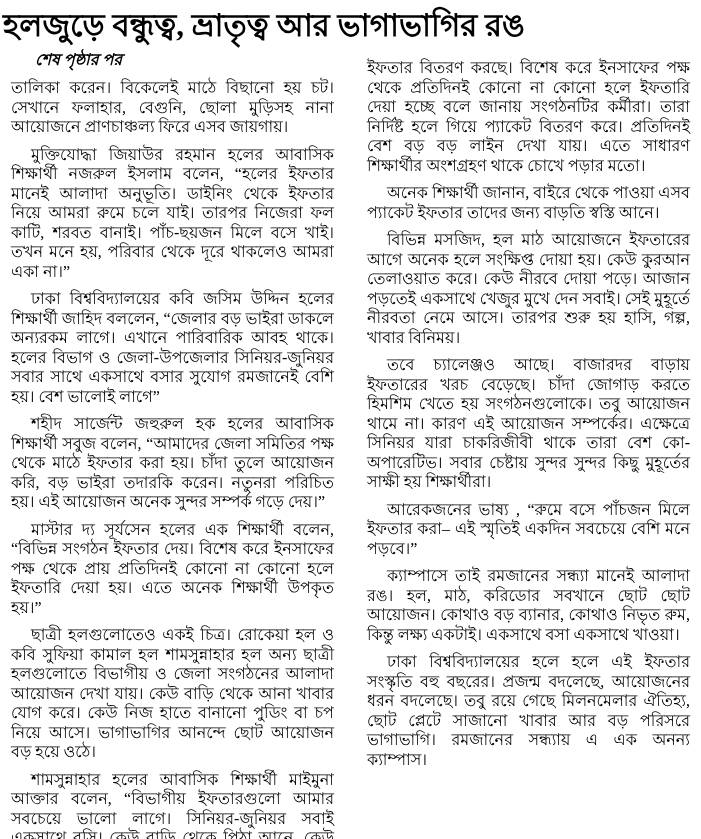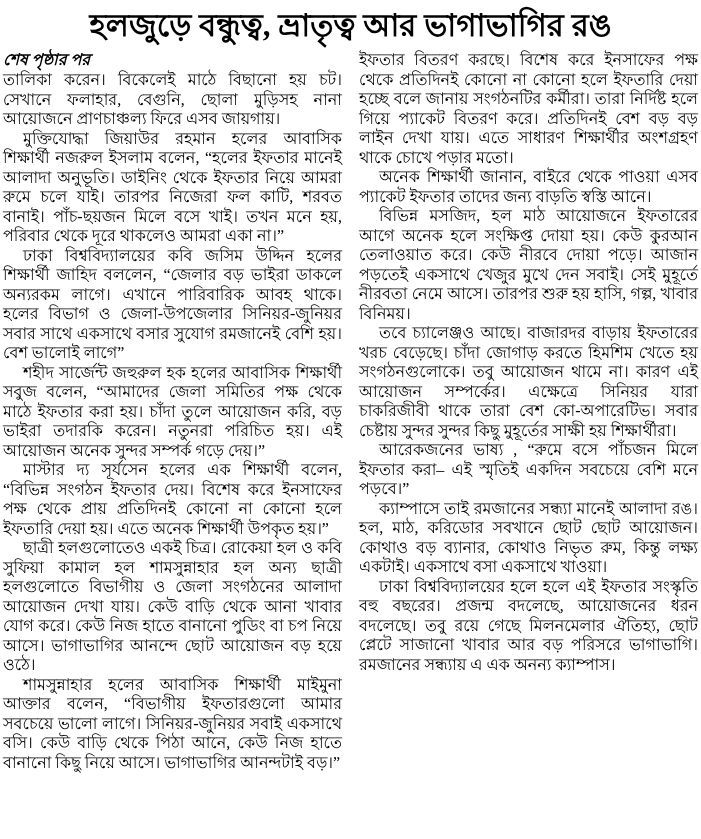--- a/index.html
+++ b/index.html
@@ -13,44 +13,44 @@
     width: 701px;
     height: 839px;
     background: #ffffff;
     padding: 4px 3px 0 3px;
     overflow: hidden;
   }
   .headline {
     font-size: 31px;
     line-height: 40px;
     font-weight: 800;
-    text-align: center;
     letter-spacing: 0px;
     margin: 2px 0 4px 0;
     font-family: "Liberation Serif", "DejaVu Serif", serif;
   }
   .columns {
     display: flex;
     gap: 17px;
   }
   .col {
     width: 339px;
     flex: 0 0 339px;
     font-size: 16px;
     line-height: 19.5px;
     text-align: justify;
   }
   .continuation {
     font-weight: 700;
     font-style: italic;
     font-size: 16px;
     line-height: 20px;
+    margin-left: 32px;
   }
   .para {
-    margin: 0;
+    margin: 8px;
   }
   .para.indent {
     text-indent: 20px;
   }
 </style>
 </head>
 <body>
 
 <div class="page">
 

